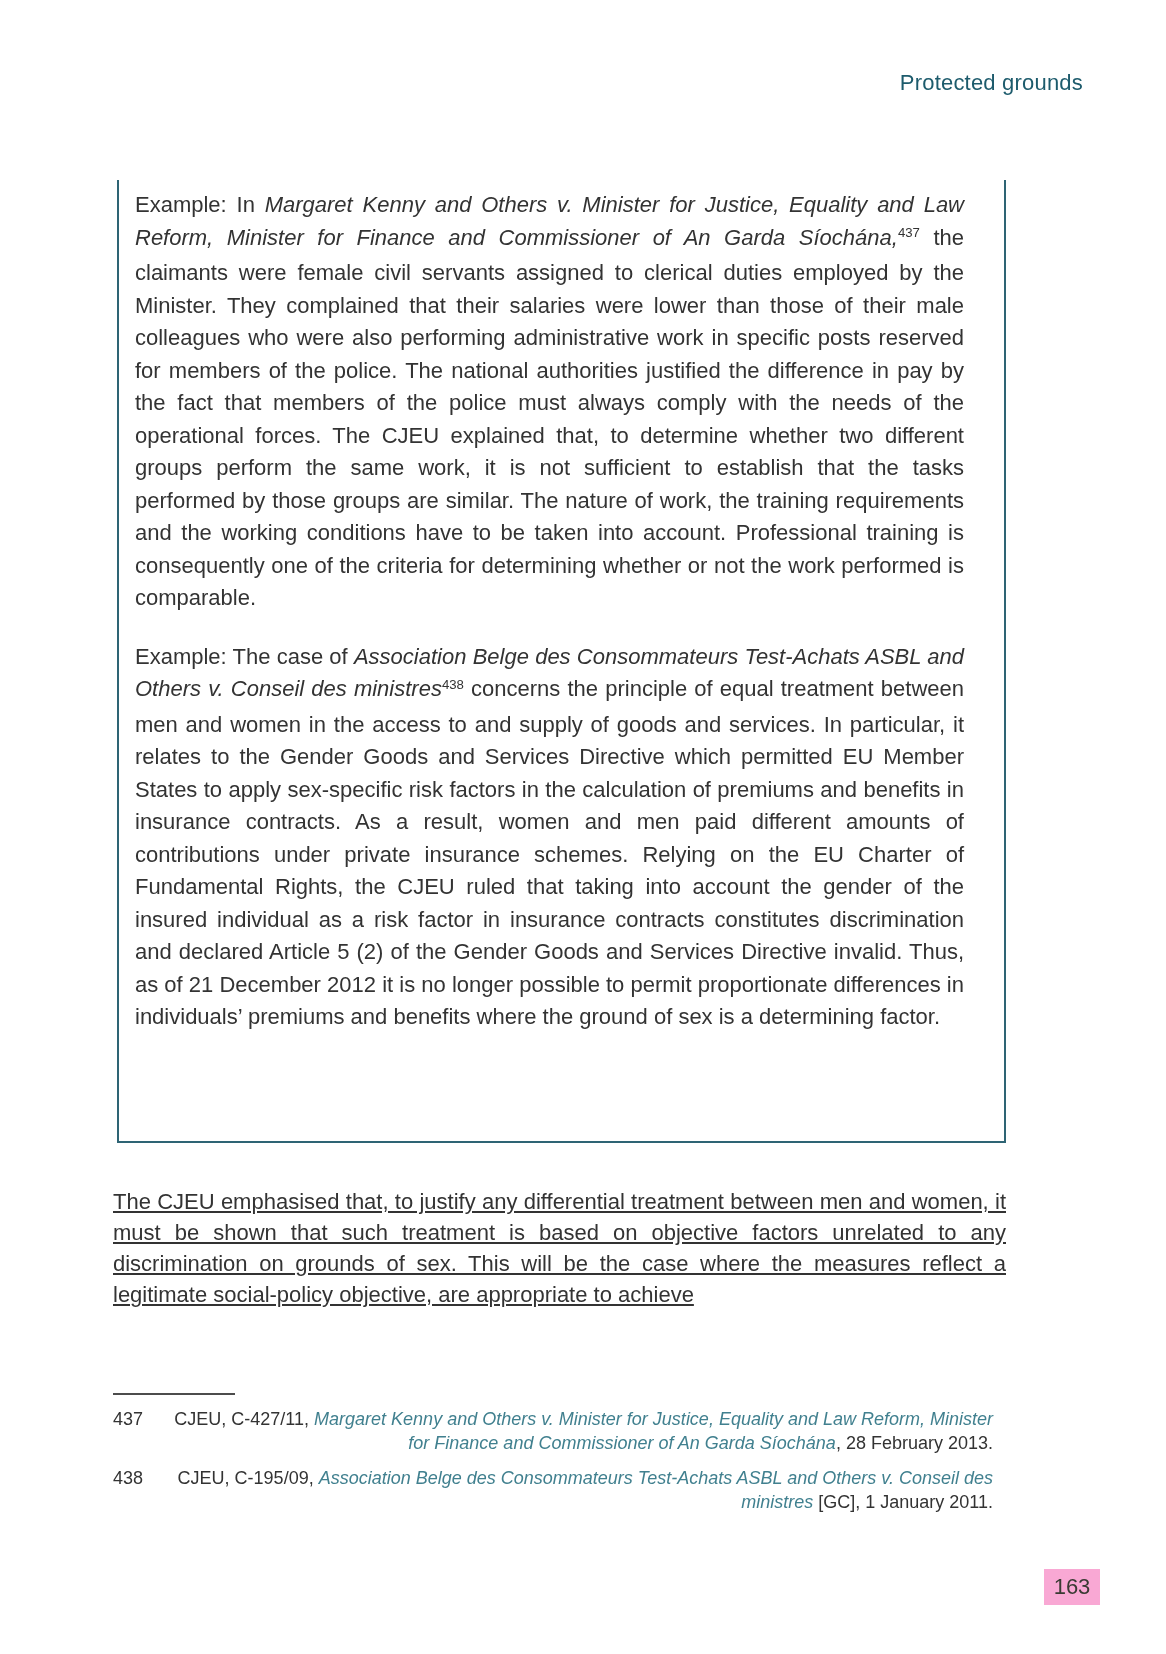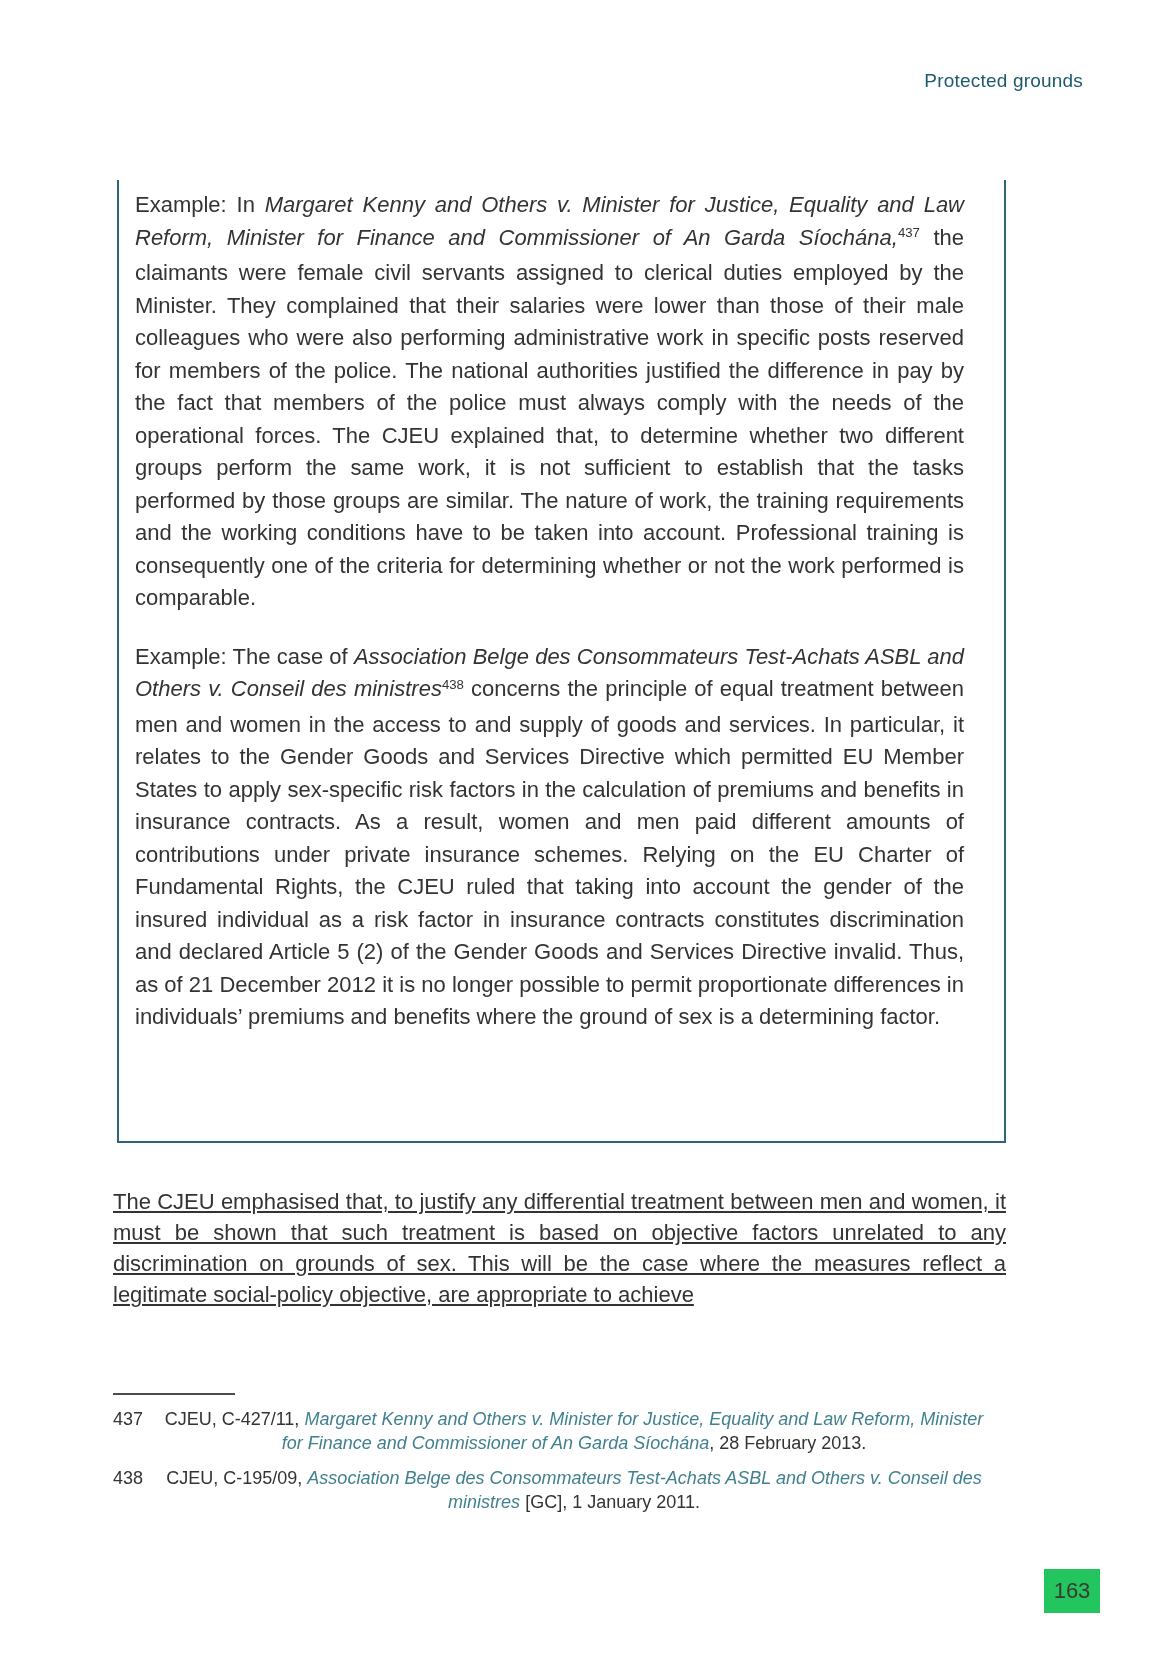--- a/index.html
+++ b/index.html
@@ -9,21 +9,21 @@
     height: 1654px;
     background: #ffffff;
     font-family: "Liberation Sans", sans-serif;
     color: #333333;
     overflow: hidden;
   }
   .running-header {
     position: absolute;
     top: 70px;
     right: 83px;
-    font-size: 19px;
+    font-size: 22px;
     color: #1d5b6c;
     letter-spacing: 0.2px;
   }
   .example-box {
     position: absolute;
     left: 117px;
     top: 180px;
     width: 889px;
     height: 963px;
     box-sizing: border-box;
@@ -66,38 +66,38 @@
     line-height: 24px;
   }
   .footnote {
     display: flex;
     margin-bottom: 11px;
   }
   .fn-num {
     flex: none;
     width: 42px;
   }
-  .fn-text { flex: 1; text-align: center; }
+  .fn-text { flex: 1; text-align: right; }
   .seg-normal { font-style: normal; }
   .seg-italic { font-style: italic; }
   .seg-case { font-style: italic; color: #41808f; }
   .seg-sup {
     font-size: 0.6em;
     font-style: normal;
     position: relative;
     top: -0.55em;
     vertical-align: baseline;
   }
   .page-number-box {
     position: absolute;
     left: 1044px;
     top: 1569px;
     width: 56px;
-    height: 44px;
-    background: #22c55e;
+    height: 36px;
+    background: #f9a8d4;
     display: flex;
     align-items: center;
     justify-content: center;
     font-size: 22px;
     color: #3a3a33;
   }
 </style>
 </head>
 <body>
 

